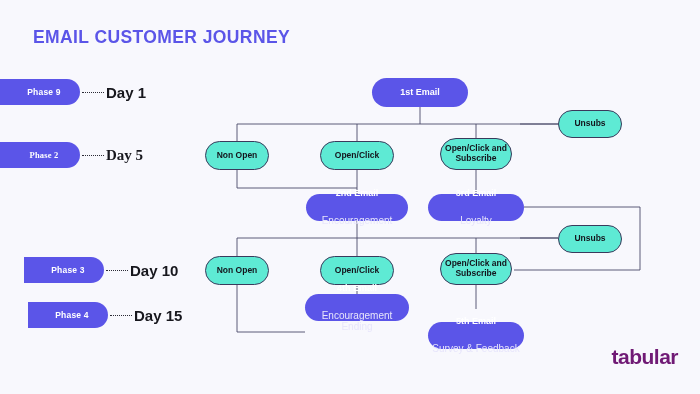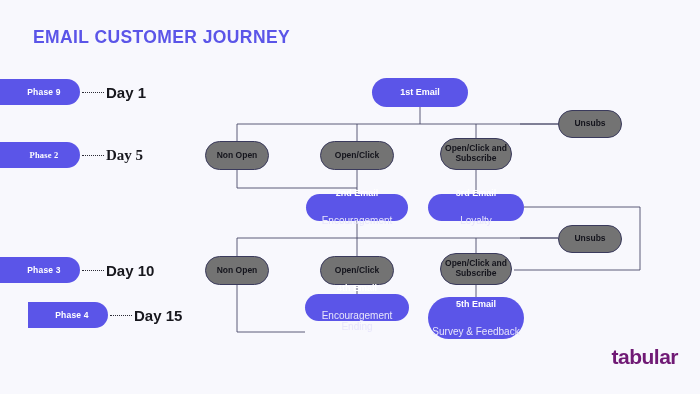--- a/index.html
+++ b/index.html
@@ -86,21 +86,21 @@
     position: absolute;
     box-sizing: border-box;
     display: flex;
     flex-direction: column;
     align-items: center;
     justify-content: center;
     text-align: center;
     line-height: 1.12;
   }
   .node.outline {
-    background: #737373;
+    background: #5eead4;
     border: 1px solid #3a3a5c;
     border-radius: 999px;
     color: #14141c;
     font-size: 8.5px;
     font-weight: bold;
   }
   .node.filled {
     background: #5b55e8;
     border-radius: 999px;
     color: #ffffff;
@@ -139,21 +139,21 @@
     <div class="phase-dots"></div>
     <div class="phase-day">Day 1</div>
   </div>
 
   <div class="phase-row" style="top:142px;font-family:Liberation Serif, serif;">
     <div class="phase-pill">Phase 2</div>
     <div class="phase-dots"></div>
     <div class="phase-day">Day 5</div>
   </div>
 
-  <div class="phase-row" style="top:257px;">
+  <div class="phase-row" style="top:257px;padding-left:24px;">
     <div class="phase-pill">Phase 3</div>
     <div class="phase-dots"></div>
     <div class="phase-day">Day 10</div>
   </div>
 
   <div class="phase-row" style="top:302px;margin-left:28px;">
     <div class="phase-pill">Phase 4</div>
     <div class="phase-dots"></div>
     <div class="phase-day">Day 15</div>
   </div>
@@ -246,21 +246,21 @@
 
     <div class="node outline" style="left:440px; top:253px; width:72px; height:32px; padding:0 4px;">
       <span>Open/Click and Subscribe</span>
     </div>
 
     <div class="node filled" style="left:305px; top:294px; width:104px; height:27px;">
       <span class="n-title">4th Email</span>
       <span class="n-sub">Encouragement Ending</span>
     </div>
 
-    <div class="node filled" style="left:428px; top:297px; width:96px; height:42px;">
+    <div class="node filled" style="left:428px; top:322px; width:96px; height:27px;">
       <span class="n-title">5th Email</span>
       <span class="n-sub">Survey &amp; Feedback</span>
     </div>
 
   </div>
 
   <div id="logo">tabular</div>
 
 </div>
 

